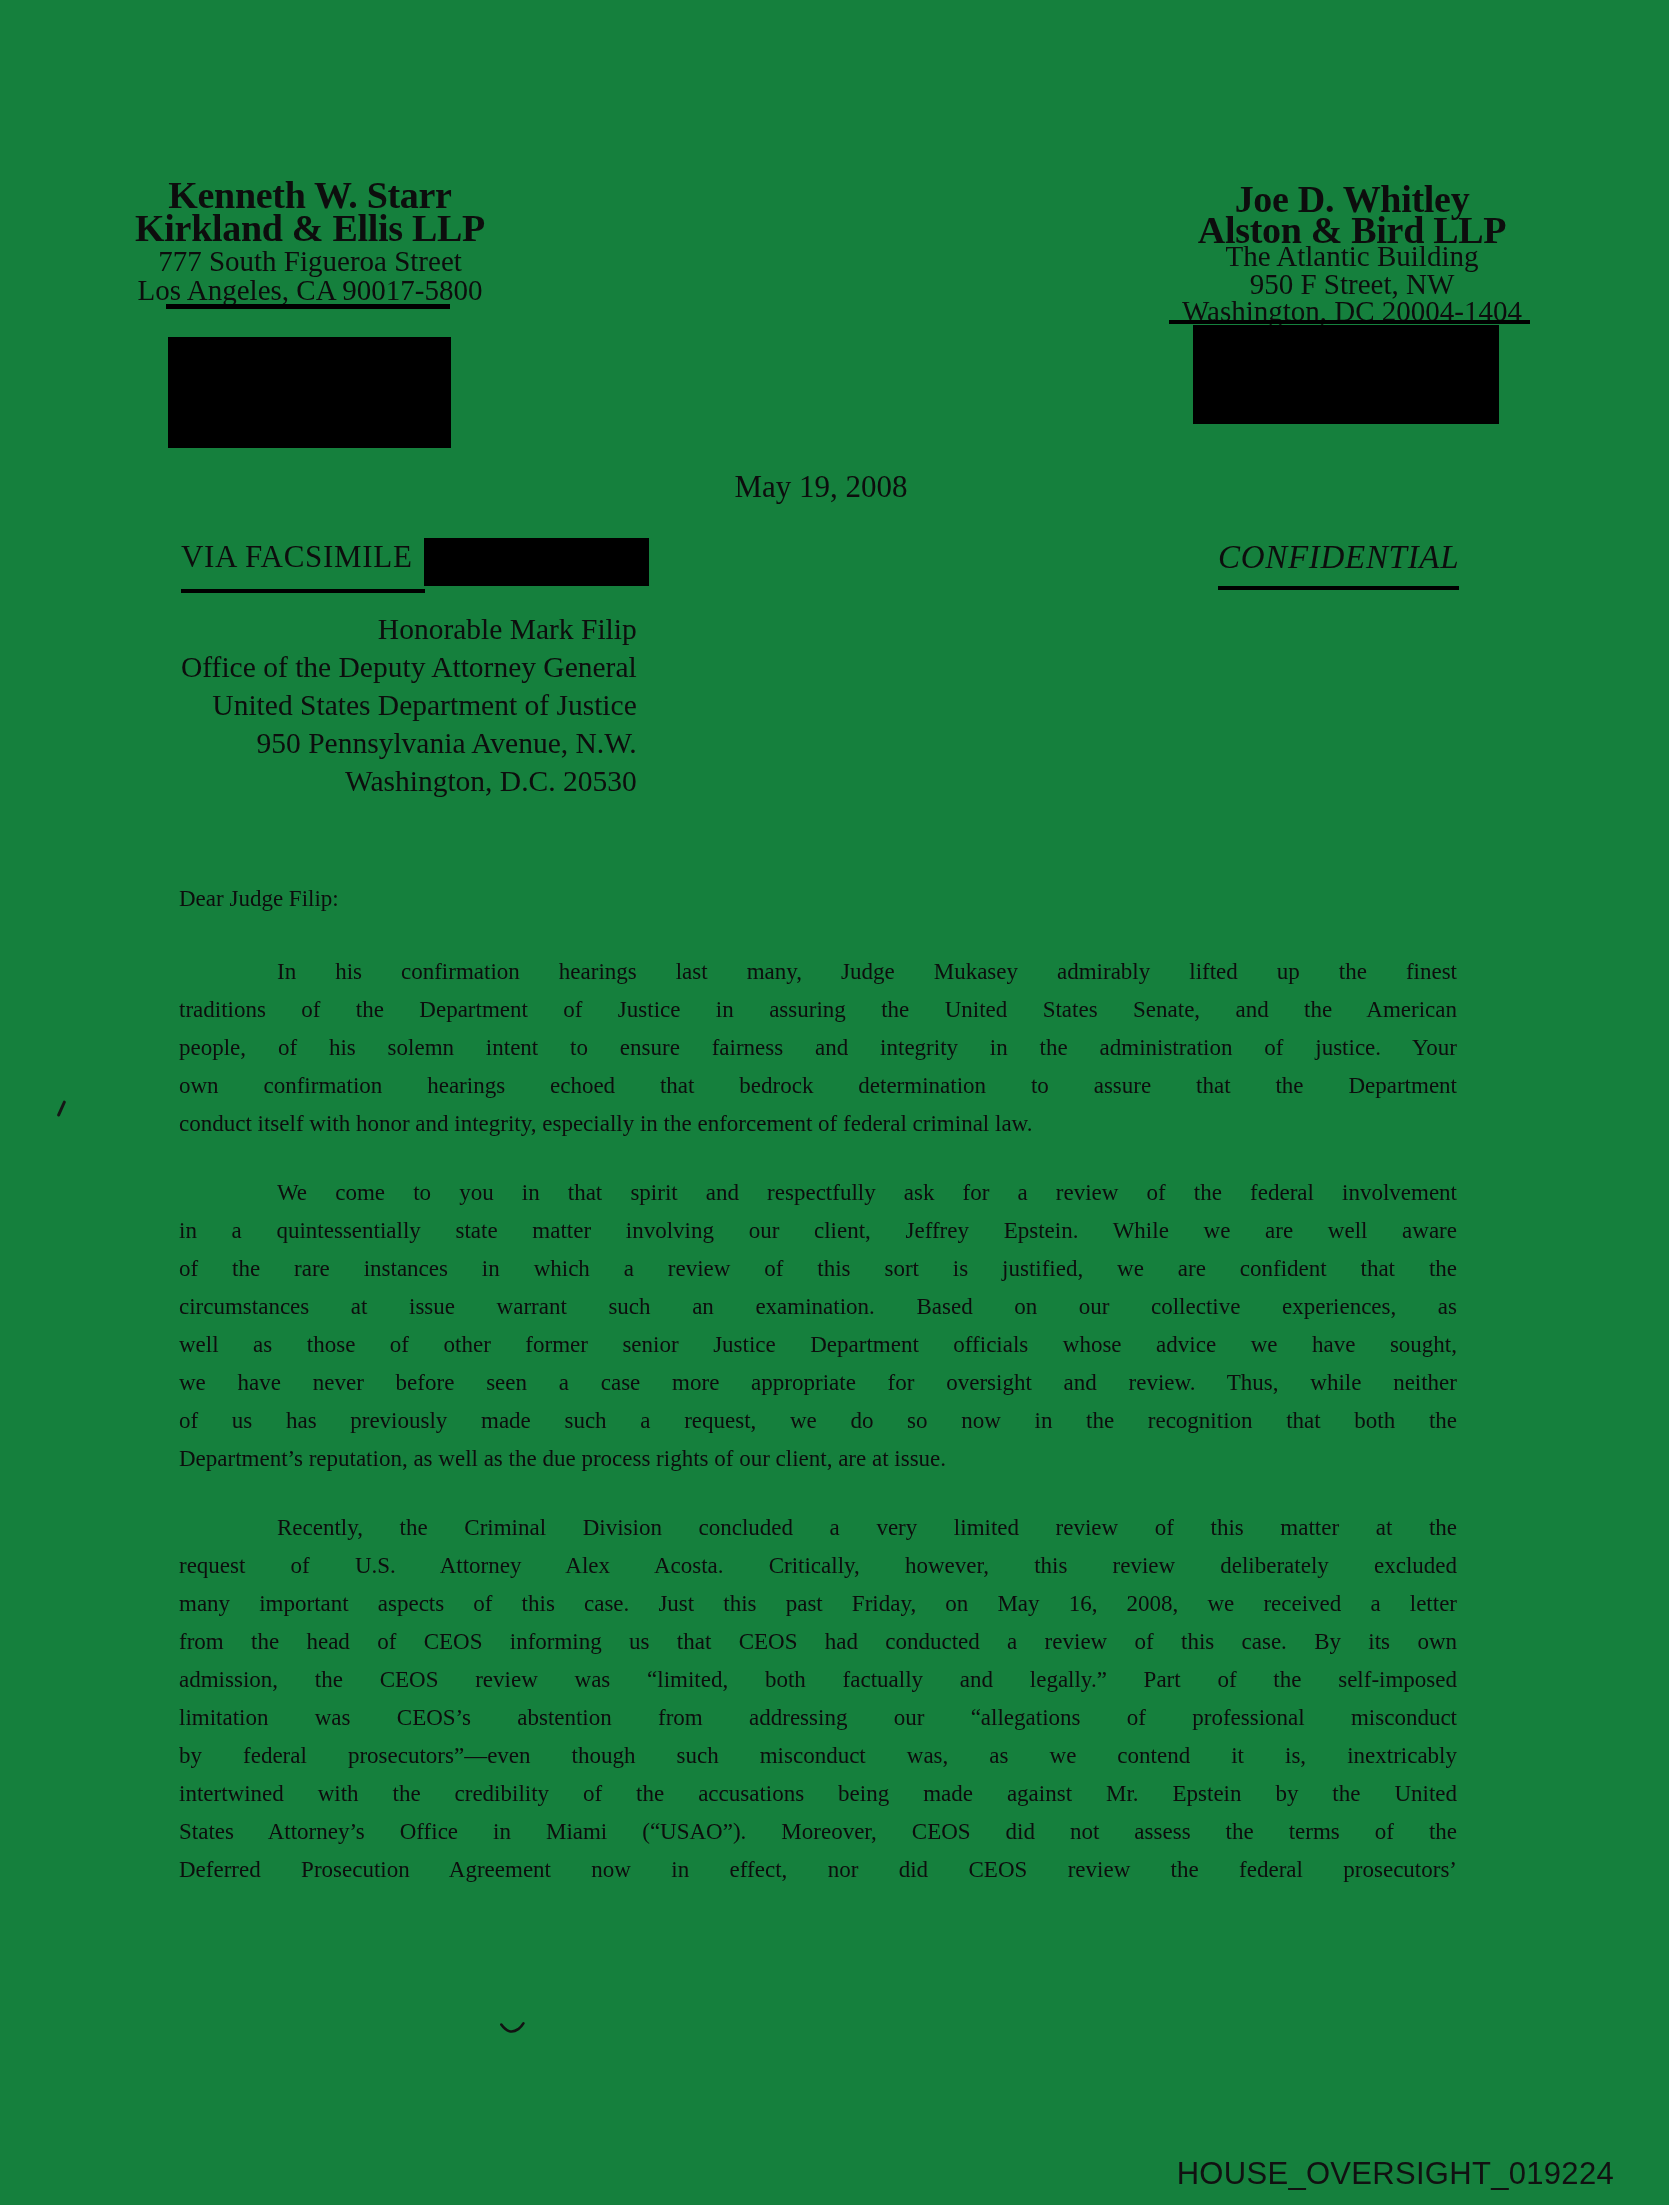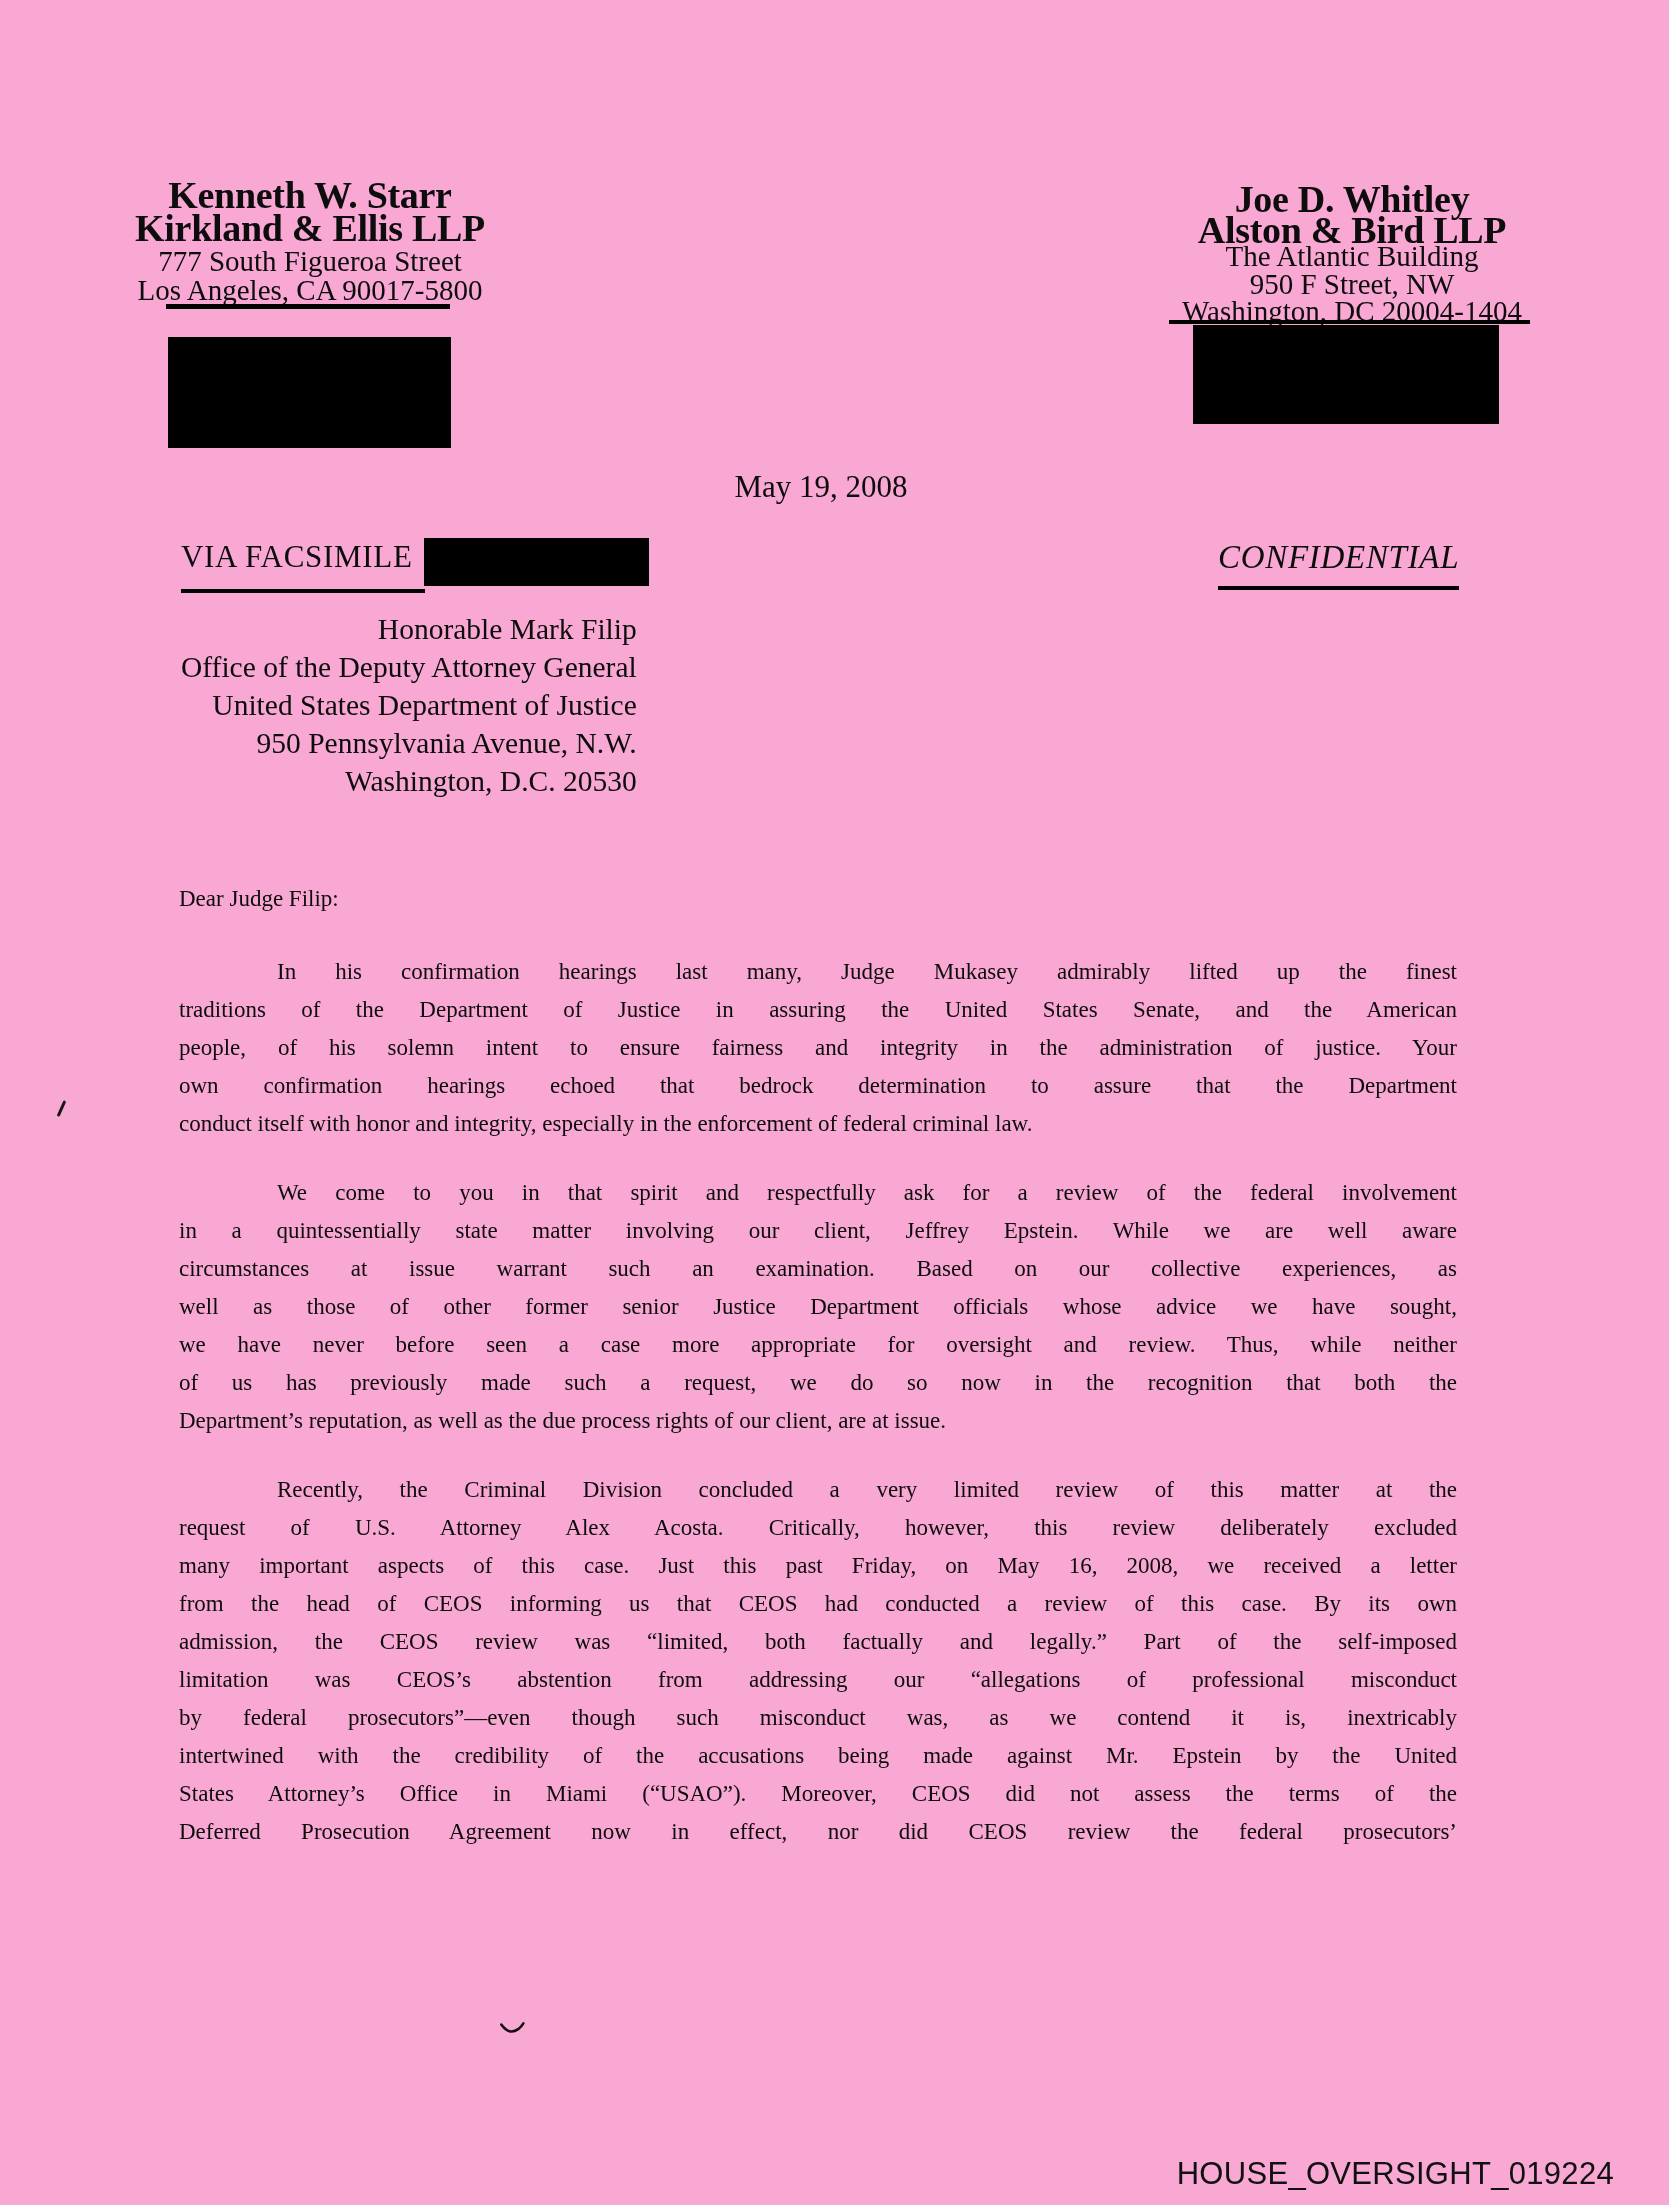--- a/index.html
+++ b/index.html
@@ -1,21 +1,21 @@
 <!DOCTYPE html>
 <html style="font-size:10.5px"><head>
 <meta charset="utf-8">
 <style>
   html, body { margin: 0; padding: 0; background: #e8e8e8; }
   .page {
     position: relative;
     width: 1669px;
     height: 2205px;
     margin: 0 auto;
-    background: #f9a8d4;
+    background: #15803d;
     font-family: "Liberation Serif", serif;
     color: #0d0d0d;
     overflow: hidden;
   }
   
   .lh-line { position: absolute; width: 406px; text-align: center; white-space: nowrap; }
   .lh-bold { font-weight: bold; font-size: 38px; letter-spacing: -0.3px; }
   .lh-addr { font-size: 29px; }
   .lh-left  { left: 107px; }
   .lh-right { left: 1149px; }
@@ -112,20 +112,21 @@
       <div class="bline first">In his confirmation hearings last many, Judge Mukasey admirably lifted up the finest</div>
       <div class="bline">traditions of the Department of Justice in assuring the United States Senate, and the American</div>
       <div class="bline">people, of his solemn intent to ensure fairness and integrity in the administration of justice. Your</div>
       <div class="bline">own confirmation hearings echoed that bedrock determination to assure that the Department</div>
       <div class="bline last">conduct itself with honor and integrity, especially in the enforcement of federal criminal law.</div>
     </div>
 
     <div class="para">
       <div class="bline first">We come to you in that spirit and respectfully ask for a review of the federal involvement</div>
       <div class="bline">in a quintessentially state matter involving our client, Jeffrey Epstein. While we are well aware</div>
+      <div class="bline">of the rare instances in which a review of this sort is justified, we are confident that the</div>
       <div class="bline">circumstances at issue warrant such an examination. Based on our collective experiences, as</div>
       <div class="bline">well as those of other former senior Justice Department officials whose advice we have sought,</div>
       <div class="bline">we have never before seen a case more appropriate for oversight and review. Thus, while neither</div>
       <div class="bline">of us has previously made such a request, we do so now in the recognition that both the</div>
       <div class="bline last">Department’s reputation, as well as the due process rights of our client, are at issue.</div>
     </div>
 
     <div class="para">
       <div class="bline first">Recently, the Criminal Division concluded a very limited review of this matter at the</div>
       <div class="bline">request of U.S. Attorney Alex Acosta. Critically, however, this review deliberately excluded</div>

